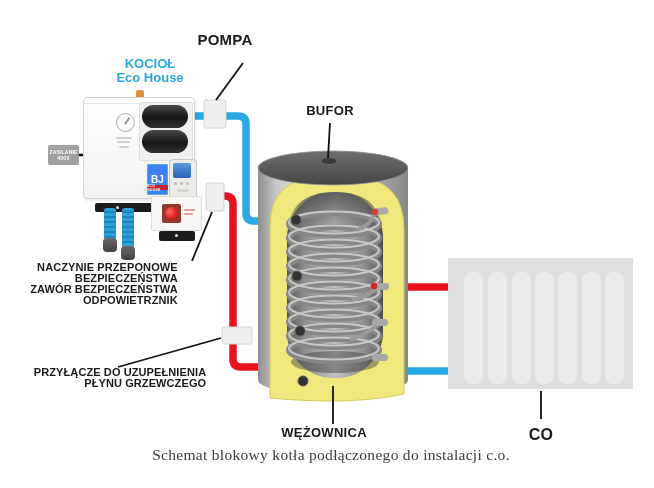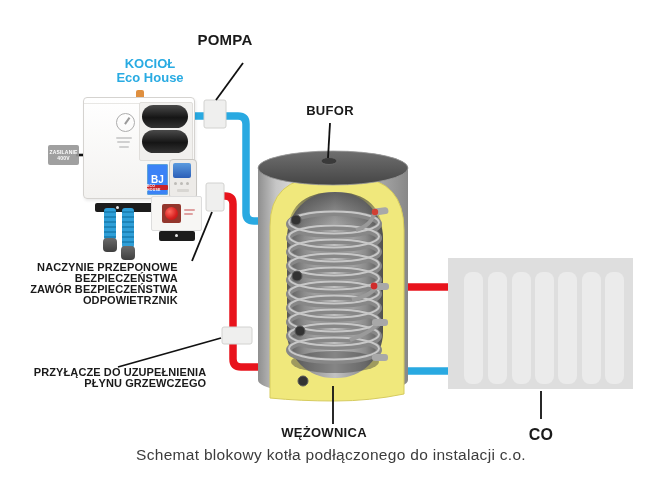--- a/index.html
+++ b/index.html
@@ -10,21 +10,21 @@
   .canvas svg{position:absolute;left:0;top:0;}
   .lbl{
     position:absolute;transform:translateX(-50%);text-align:center;
     font-weight:bold;color:#1a1a1a;white-space:nowrap;line-height:1.1;
   }
   .lbl-lg{font-size:13px;letter-spacing:.3px;}
   .lbl-md{font-size:15px;letter-spacing:.2px;}
   .lbl-sm{font-size:11px;letter-spacing:.1px;line-height:11px;text-align:right;}
   .caption{
     position:absolute;left:331px;top:446px;transform:translateX(-50%);
-    font-size:15.5px;color:#3c3c3c;letter-spacing:.3px;white-space:nowrap;font-weight:400;
+    font-size:15.5px;color:#3c3c3c;letter-spacing:.3px;white-space:nowrap;font-weight:400;font-family:Liberation Serif, serif;
   }
   .boiler-title{
     position:absolute;left:150px;top:57px;transform:translateX(-50%);
     text-align:center;font-weight:bold;font-size:13px;line-height:14px;
     color:#29abe2;white-space:nowrap;
   }
   
   .abs{position:absolute;}
   .boiler-body{left:83px;top:97px;width:110px;height:100px;background:linear-gradient(180deg,#ffffff,#f3f2f0);
     border:1px solid #d5d3d0;border-radius:4px;box-shadow:1px 2px 3px rgba(0,0,0,.08);}

